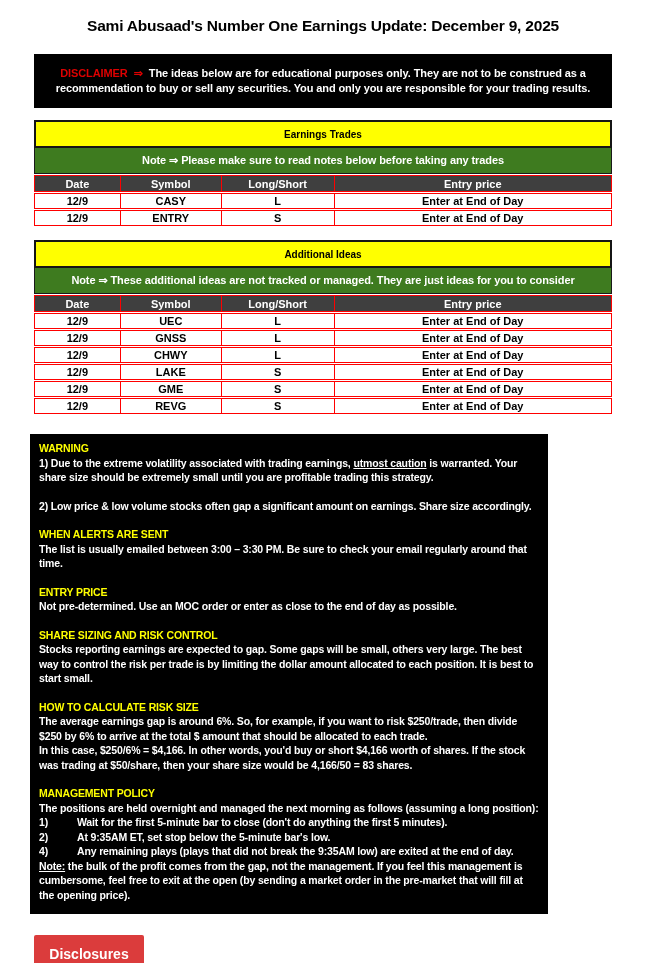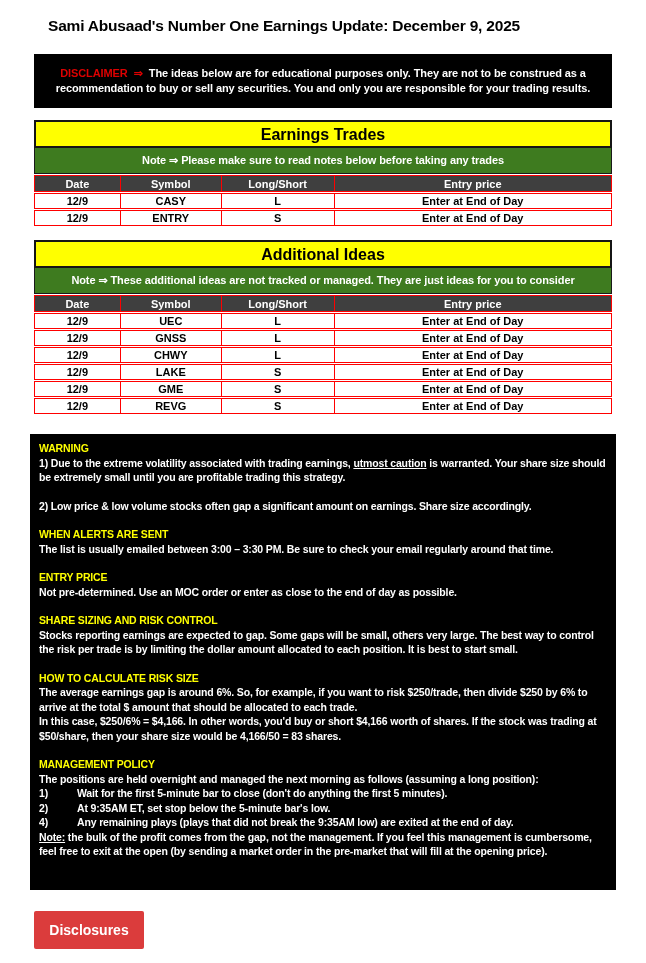--- a/index.html
+++ b/index.html
@@ -8,24 +8,23 @@
   body {
     width: 646px; height: 963px;
     font-family: "Liberation Sans", sans-serif;
     font-weight: 700;
     color: #000;
     overflow: hidden;
     position: relative;
   }
   .page-title {
     padding-top: 17px;
-    text-align: left;
+    text-align: center;
     font-size: 15.5px;
     letter-spacing: -0.2px;
-    padding-left: 48px;
   }
   .content { width: 578px; margin: 0 auto; }
 
   
   .disclaimer {
     margin-top: 19px;
     background: #000;
     color: #fff;
     font-size: 11px;
     line-height: 15px;
@@ -35,21 +34,21 @@
   }
   .disclaimer .dlabel { color: var(--disclaimer-red, #dd0000); }
   .disclaimer .darrow { color: var(--disclaimer-red, #dd0000); padding: 0 6px; }
 
   
   .trade-block { margin-top: 12px; }
   .tbl-title {
     background: var(--title-bar-yellow, #ffff00);
     border: 2px solid #151515;
     text-align: center;
-    font-size: 16px;
+    font-size: 10px;
     height: 28px;
     line-height: 25px;
   }
   .tbl-note {
     background: var(--note-bar-green, #3e7b1f);
     border: 1px solid #1a1a1a;
     border-top: none;
     color: #fff;
     text-align: center;
     font-size: 11px;
@@ -79,21 +78,21 @@
     color: #fff;
     height: 17px;
     font-weight: 700;
   }
   table.trades td { height: 16px; background: #fff; margin-top: 16px; }
 
   
   .notes {
     margin-top: 19px;
     margin-left: -4px;
-    width: 586px;
+    width: 518px;
     background: #000;
     color: #fff;
     font-size: 10.5px;
     line-height: 14.5px;
     letter-spacing: -0.15px;
     padding: 7px 9px 12px 9px;
     min-height: 456px;
   }
   .note-h { color: var(--section-heading-yellow, #ffff00); }
   .note-sec { margin-top: 14px; }

